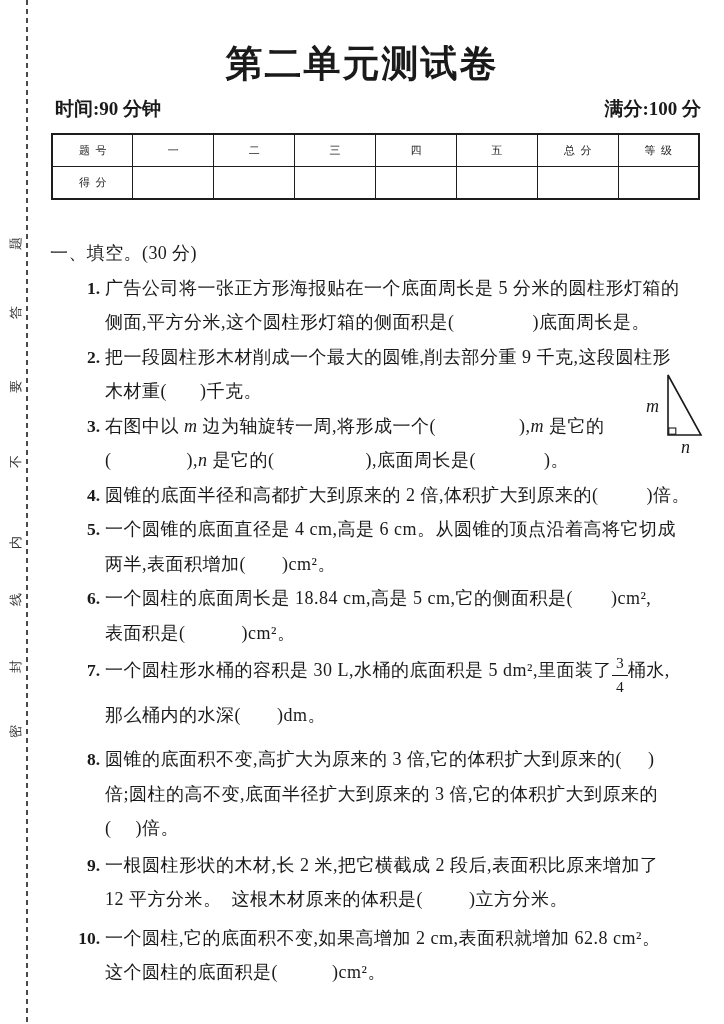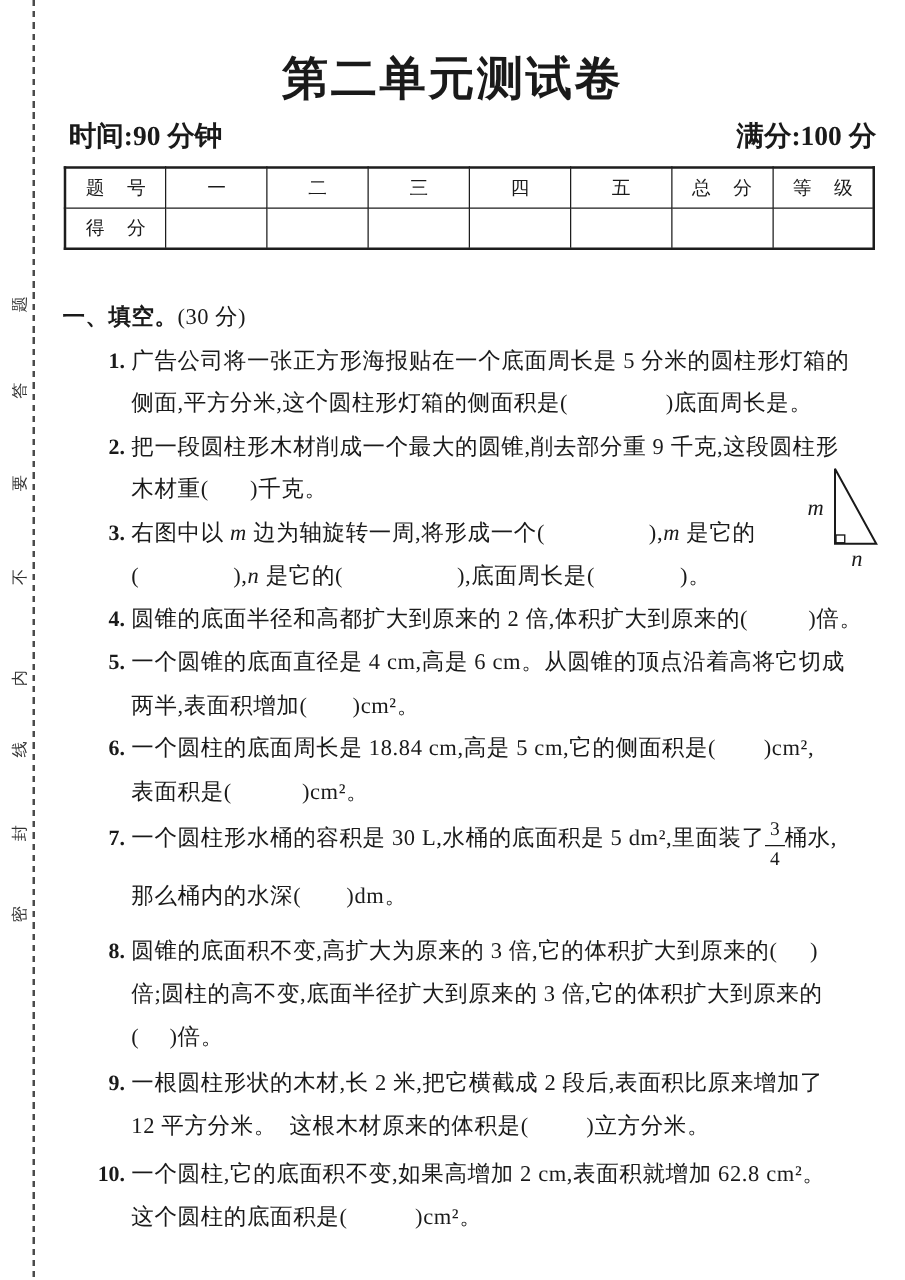--- a/index.html
+++ b/index.html
@@ -19,36 +19,35 @@
     transform:rotate(-90deg);
   }
   .title{
     position:absolute;left:0;top:44px;width:100%;margin:0;
     text-align:center;font-size:37px;line-height:40px;font-weight:bold;
     letter-spacing:2px;
   }
   .meta{
     position:absolute;left:55px;top:98px;width:646px;
     display:flex;justify-content:space-between;
-    font-size:22px;font-weight:bold;line-height:22px;
+    font-size:19px;font-weight:bold;line-height:22px;
   }
   .score-table{
     position:absolute;left:51px;top:133px;width:649px;height:63px;
     border-collapse:collapse;table-layout:fixed;
-    font-size:15px;
-    font-family:Liberation Mono, monospace;
+    font-size:11px;
   }
   .score-table th,.score-table td{
     border:1.2px solid #1d1d1d;text-align:center;vertical-align:middle;
     font-weight:normal;height:31px;padding:0;white-space:pre;
   }
   .score-table{border:2px solid #1d1d1d;}
   .main{position:absolute;left:50px;top:236px;width:664px;}
   .section-head{line-height:34.5px;font-size:18px;letter-spacing:.4px;}
-  .section-head b{font-weight:bold;}
+  .section-head b{font-weight:normal;}
   .q{position:relative;padding-left:55px;}
   .qnum{position:absolute;left:0;top:0;width:50px;text-align:right;
     font-weight:bold;font-size:17.5px;line-height:34.5px;}
   .qline{line-height:34.5px;font-size:18px;letter-spacing:.5px;white-space:pre;}
   .q:nth-child(7){margin-top:3px;margin-bottom:10px;}
   .q:nth-child(9){margin-top:2px;}
   .q:nth-child(10){margin-top:4px;}
   .it{font-style:italic;}
   .blank .gap{display:inline-block;}
   .frac{display:inline-block;vertical-align:-16px;text-align:center;

